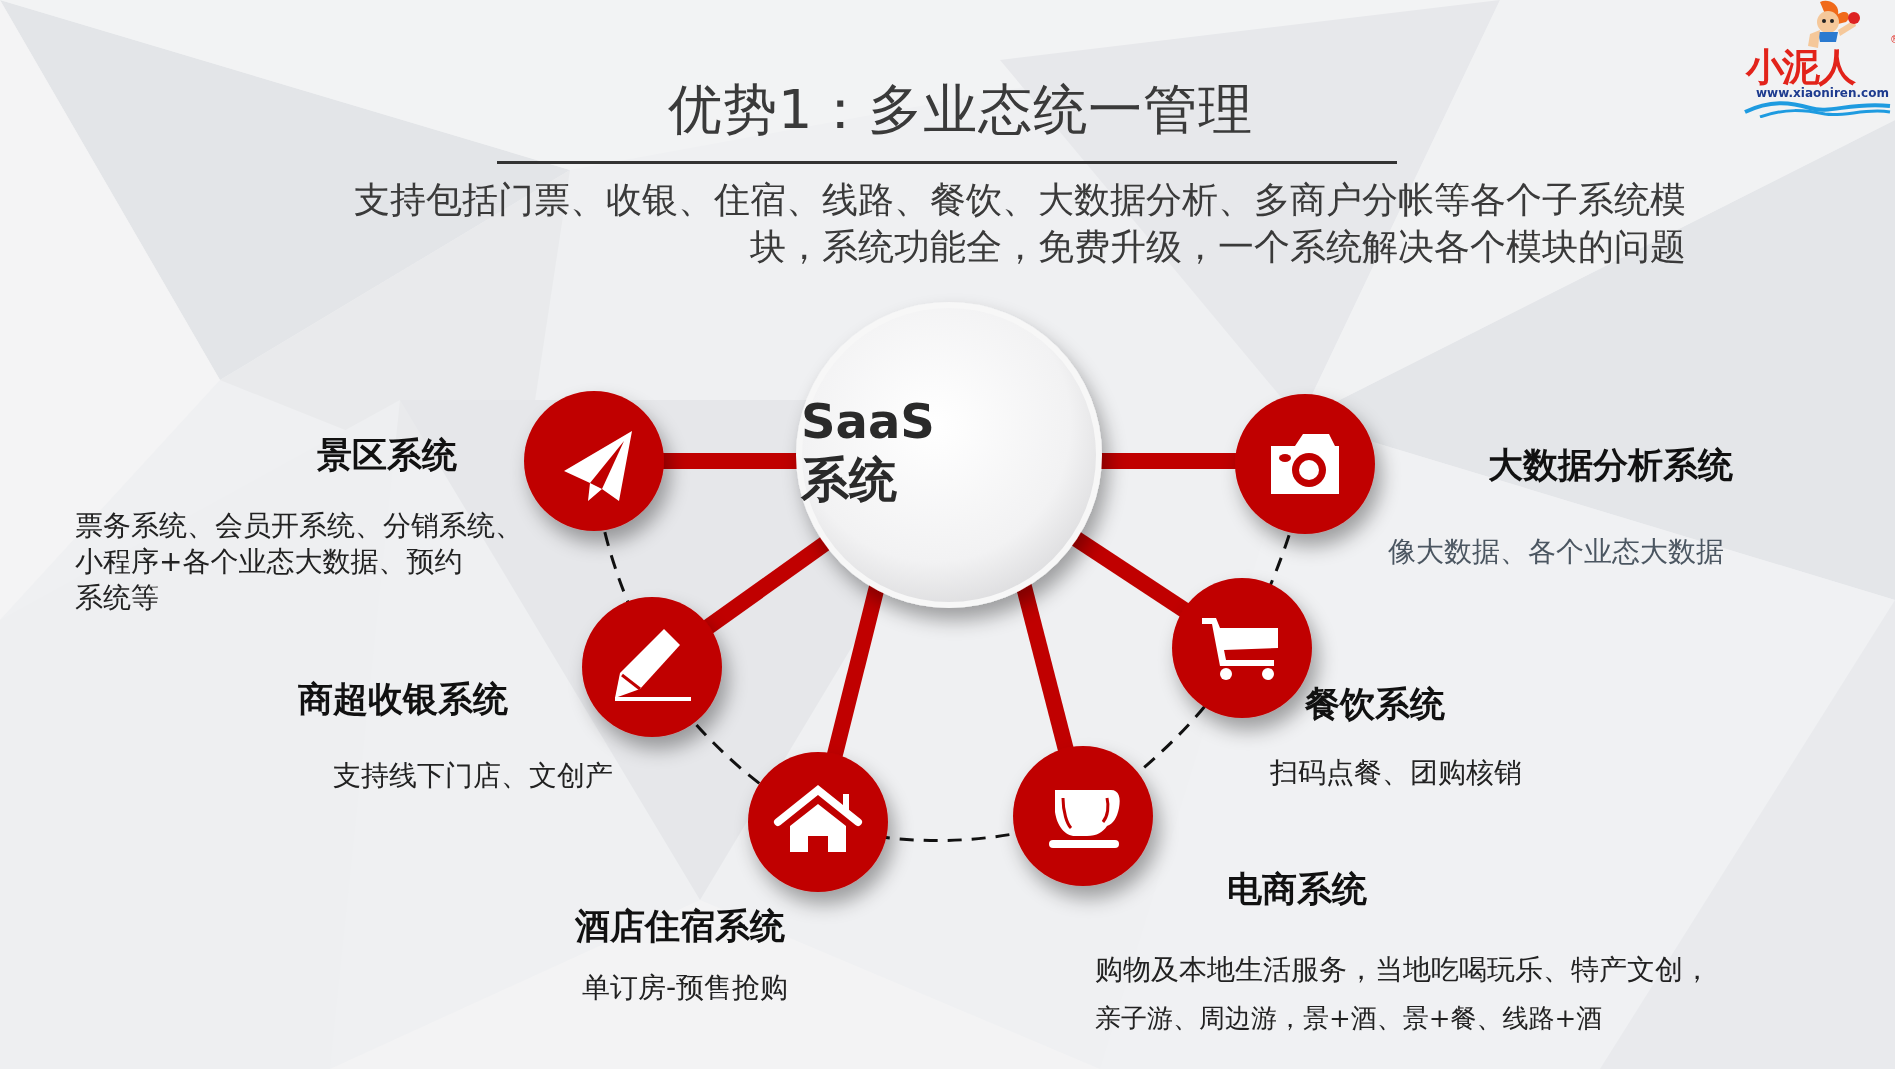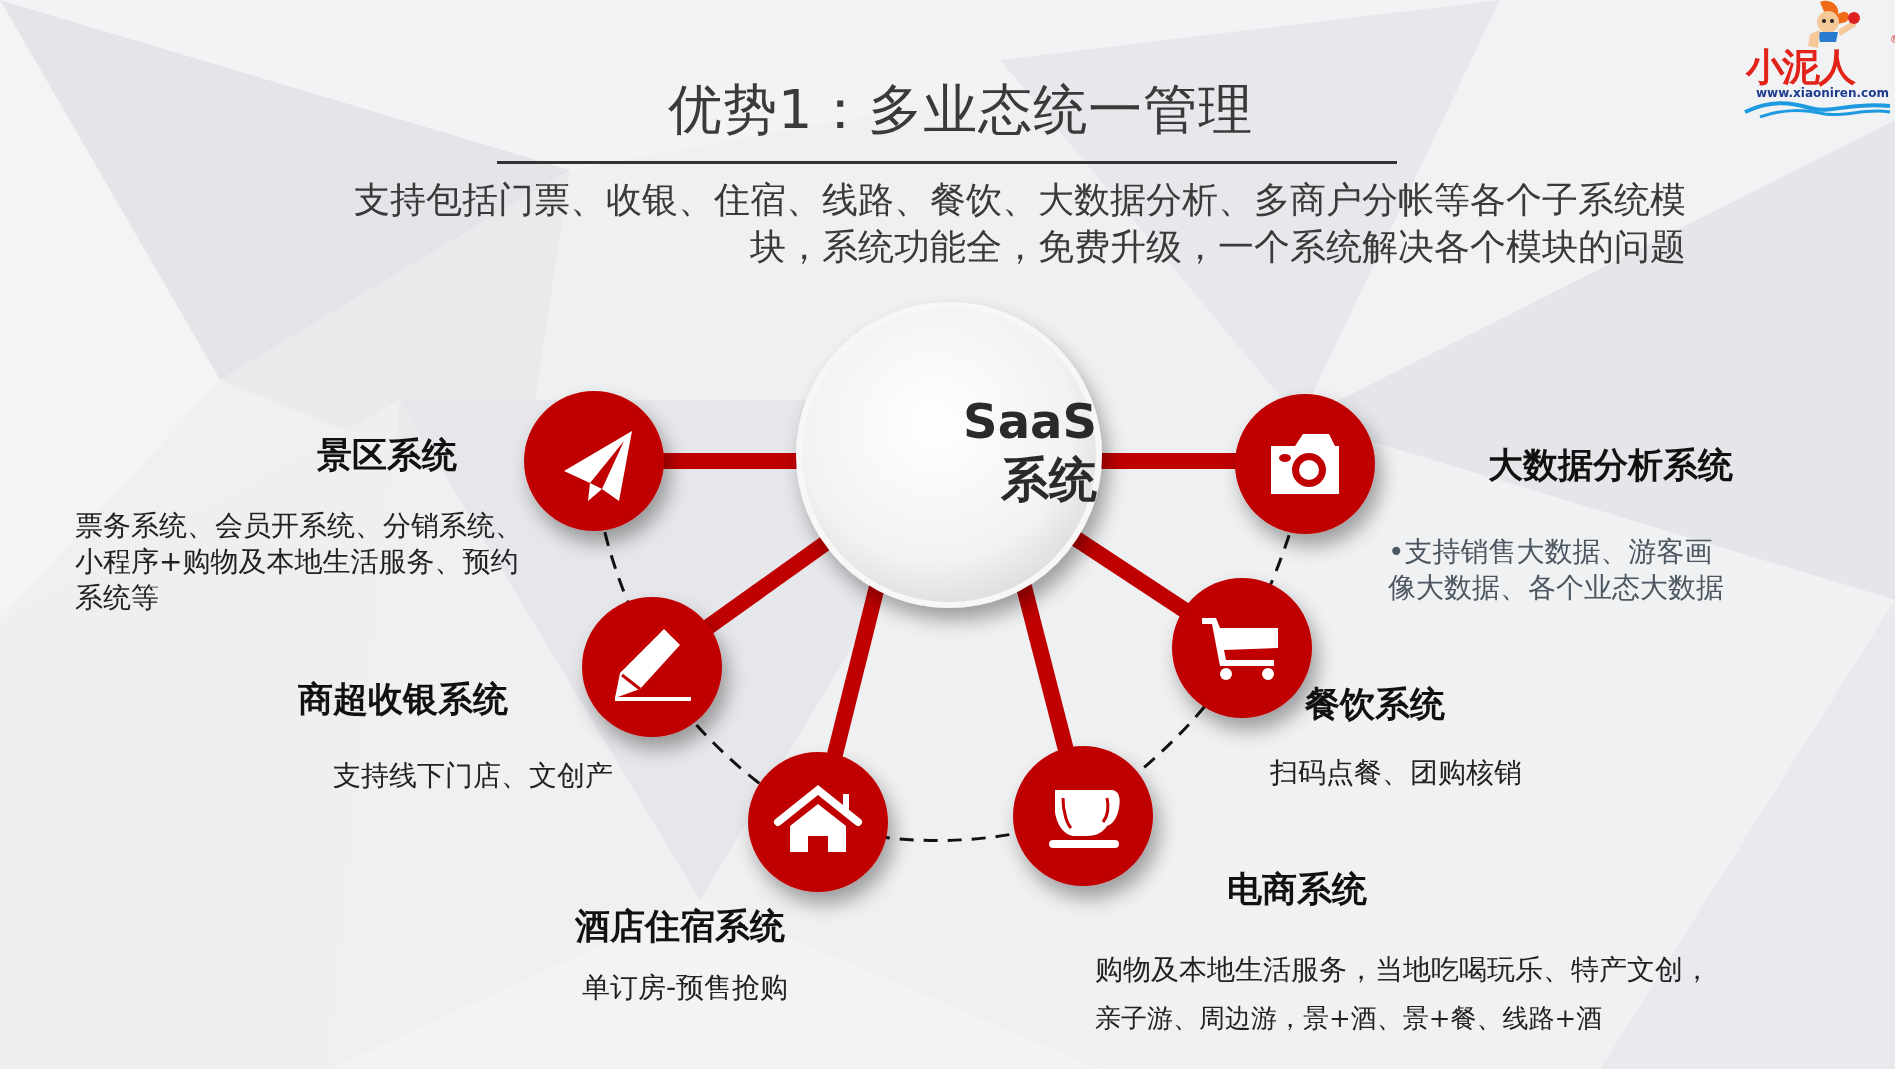--- a/index.html
+++ b/index.html
@@ -4,21 +4,21 @@
 <style>
   html, body { margin:0; padding:0; }
   body { width:1895px; height:1069px; overflow:hidden; position:relative;
          background:#eeeff1; font-family:"DejaVu Sans","Liberation Sans",sans-serif; }
   .bg { position:absolute; left:0; top:0; width:1895px; height:1069px; }
   .abs { position:absolute; }
   .title { left:640px; top:74px; font-size:54px; color:#3a3a3a; letter-spacing:1px; white-space:nowrap;margin-left:28px; }
   .rule { left:497px; top:161px; width:900px; height:3px; background:#333; }
   .subtitle { left:186px; top:176px; width:1500px; text-align:right; font-size:36px; line-height:47px; color:#3a3a3a; }
   .diagram { position:absolute; left:0; top:0; width:1895px; height:1069px; }
-  .hub-label { position:absolute; left:801px; top:392px; width:296px; text-align:right; font-weight:bold; color:#2a2a2a; font-size:48px; line-height:58px; }
+  .hub-label { position:absolute; left:801px; top:392px; width:296px; text-align:left; font-weight:bold; color:#2a2a2a; font-size:48px; line-height:58px; }
   .node-title { position:absolute; font-weight:bold; color:#111; font-size:35px; white-space:nowrap; }
   .node-desc { position:absolute; color:#222; font-size:28px; line-height:36px; }
   .icon-btn { position:absolute; width:140px; height:140px; border-radius:50%; }
   .logo { position:absolute; left:1740px; top:0px; width:155px; height:120px; }
   .logo-text { position:absolute; left:6px; top:42px; font-size:38px; font-weight:bold; color:#e2231a; letter-spacing:-2px; white-space:nowrap; font-family:"DejaVu Serif",serif; }
   .logo-url { position:absolute; left:16px; top:86px; font-size:12px; font-weight:bold; color:#1d3b8f; white-space:nowrap; }
 </style>
 </head>
 <body>
 
@@ -153,21 +153,21 @@
     <path d="M36,52 L60,52 L68,40 L94,40 L100,52 L104,52 L104,100 L36,100 Z" fill="#fff"></path>
     <circle cx="74" cy="76" r="17" fill="#c00000"></circle>
     <circle cx="74" cy="76" r="10" fill="#fff"></circle>
     <ellipse cx="50" cy="64" rx="6" ry="4" fill="#c00000"></ellipse>
   </svg>
 </div>
 
 <div class="node-title" style="left:317px;top:432px;">景区系统</div>
 <div class="node-desc" style="left:75px;top:508px;">
   <div>票务系统、会员开系统、分销系统、</div>
-  <div>小程序+购物及本地生活服务、预约</div>
+  <div>小程序+各个业态大数据、预约</div>
   <div>系统等</div>
 </div>
 
 <div class="node-title" style="left:298px;top:676px;">商超收银系统</div>
 <div class="node-desc" style="left:313px;top:752px;width:300px;text-align:right;line-height:48px;">
   <div>支持线下门店、文创产</div>
 </div>
 
 <div class="node-title" style="left:575px;top:903px;">酒店住宿系统</div>
 <div class="node-desc" style="left:582px;top:970px;">
@@ -180,15 +180,14 @@
   <div style="font-size:26px;font-family:'DejaVu Serif',serif;">亲子游、周边游，景+酒、景+餐、线路+酒</div>
 </div>
 
 <div class="node-title" style="left:1305px;top:681px;">餐饮系统</div>
 <div class="node-desc" style="left:1270px;top:755px;">
   <div>扫码点餐、团购核销</div>
 </div>
 
 <div class="node-title" style="left:1488px;top:428px;margin-top:14px;">大数据分析系统</div>
 <div class="node-desc" style="left:1388px;top:534px;color:#4b5661;">
-  <div>•支持销售大数据、游客画</div>
   <div>像大数据、各个业态大数据</div>
 </div>
 
 </body></html>

